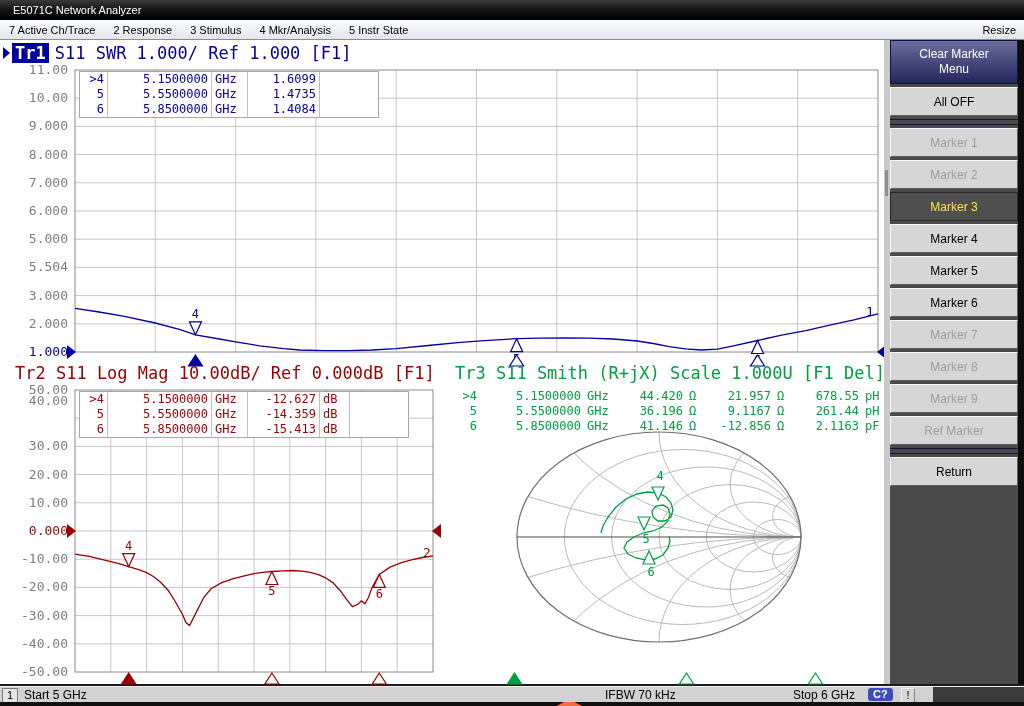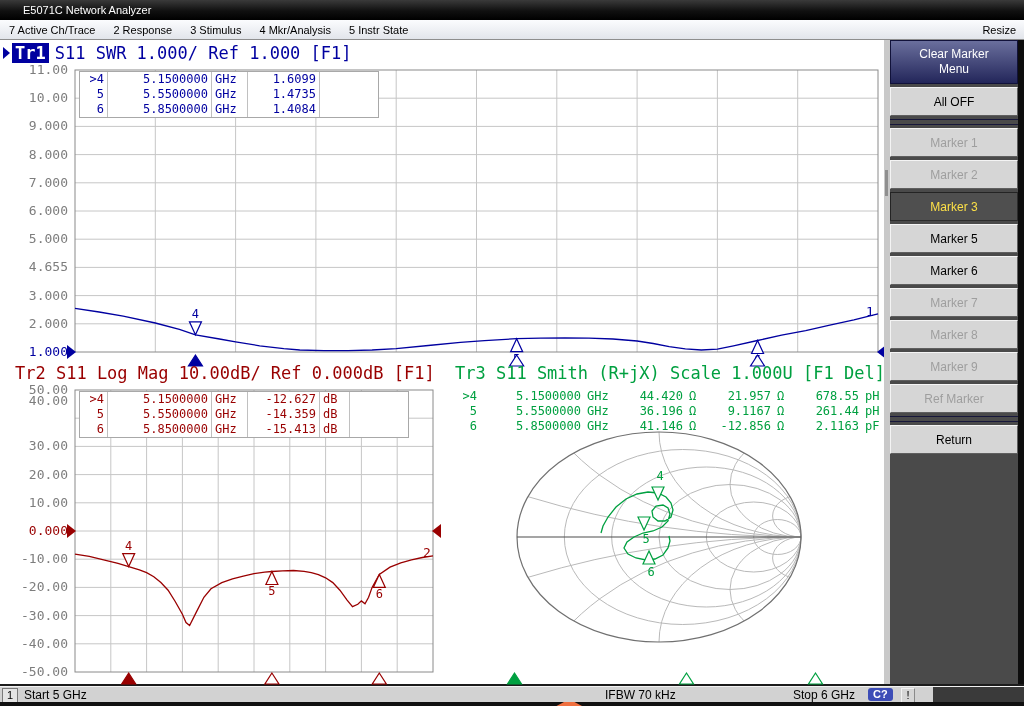--- a/index.html
+++ b/index.html
@@ -1,21 +1,21 @@
 <!DOCTYPE html>
 <html><head>
 <meta charset="utf-8">
 <style>
   html,body{margin:0;padding:0;background:#000;}
   #app{position:relative;width:1024px;height:706px;overflow:hidden;
        font-family:"Liberation Sans",sans-serif;background:#1c1c1c;}
   
   #titlebar{position:absolute;left:0;top:0;width:1024px;height:20px;
     background:linear-gradient(180deg,#3a3a3a 0%,#101010 55%,#000 100%);
-    color:#fff;font-size:11px;line-height:20px;padding-left:23px;box-sizing:border-box;}
+    color:#fff;font-size:11px;line-height:20px;padding-left:13px;box-sizing:border-box;}
   
   #menubar{position:absolute;left:0;top:20px;width:1024px;height:20px;
     background:linear-gradient(180deg,#fbfcfe,#e2e5eb);
     border-bottom:1px solid #8e8e8e;box-sizing:border-box;
     display:flex;align-items:center;font-size:11px;color:#000;}
   #menubar .mi{padding:0 9px;white-space:nowrap;}
   #menubar .resize{margin-left:auto;padding:0 8px;}
   
   #screen{position:absolute;left:0;top:40px;width:886px;height:644px;background:#fff;}
   #leftstrip{position:absolute;left:0;top:40px;width:5px;height:644px;background:#d8d8d8;}
@@ -301,21 +301,21 @@
     </div>
 
   <div id="ticks">
       <div class="ytick" style="left: 6px; top: 62px;">11.00</div>
       <div class="ytick" style="left: 6px; top: 90.2px;">10.00</div>
       <div class="ytick" style="left: 6px; top: 118.4px;">9.000</div>
       <div class="ytick" style="left: 6px; top: 146.6px;">8.000</div>
       <div class="ytick" style="left: 6px; top: 174.8px;">7.000</div>
       <div class="ytick" style="left: 6px; top: 203px;">6.000</div>
       <div class="ytick" style="left: 6px; top: 231.2px;">5.000</div>
-      <div class="ytick" style="left: 6px; top: 259.4px;">4.655</div>
+      <div class="ytick" style="left: 6px; top: 259.4px;">5.504</div>
       <div class="ytick" style="left: 6px; top: 287.6px;">3.000</div>
       <div class="ytick" style="left: 6px; top: 315.8px;">2.000</div>
       <div class="ytick" style="left: 6px; top: 344px; color: rgb(0, 0, 160);">1.000</div>
       <div class="ytick" style="left: 6px; top: 382px;">50.00</div>
       <div class="ytick" style="left: 6px; top: 393px;">40.00</div>
       <div class="ytick" style="left: 6px; top: 438.4px;">30.00</div>
       <div class="ytick" style="left: 6px; top: 466.6px;">20.00</div>
       <div class="ytick" style="left: 6px; top: 494.8px;">10.00</div>
       <div class="ytick" style="left: 6px; top: 523px; color: rgb(153, 0, 0);">0.000</div>
       <div class="ytick" style="left: 6px; top: 551.2px;">-10.00</div>
@@ -335,20 +335,21 @@
         <div>Clear Marker</div>
         <div>Menu</div>
       </div>
     </div>
     <div id="sb-buttons">
         <div class="sb-btn">All OFF</div>
         <div class="sb-sep"></div>
         <div class="sb-btn disabled">Marker 1</div>
         <div class="sb-btn disabled">Marker 2</div>
         <div class="sb-btn selected">Marker 3</div>
+        <div class="sb-btn">Marker 4</div>
         <div class="sb-btn">Marker 5</div>
         <div class="sb-btn">Marker 6</div>
         <div class="sb-btn disabled">Marker 7</div>
         <div class="sb-btn disabled">Marker 8</div>
         <div class="sb-btn disabled">Marker 9</div>
         <div class="sb-btn disabled">Ref Marker</div>
         <div class="sb-sep"></div>
         <div class="sb-btn">Return</div>
       </div>
   </div>

